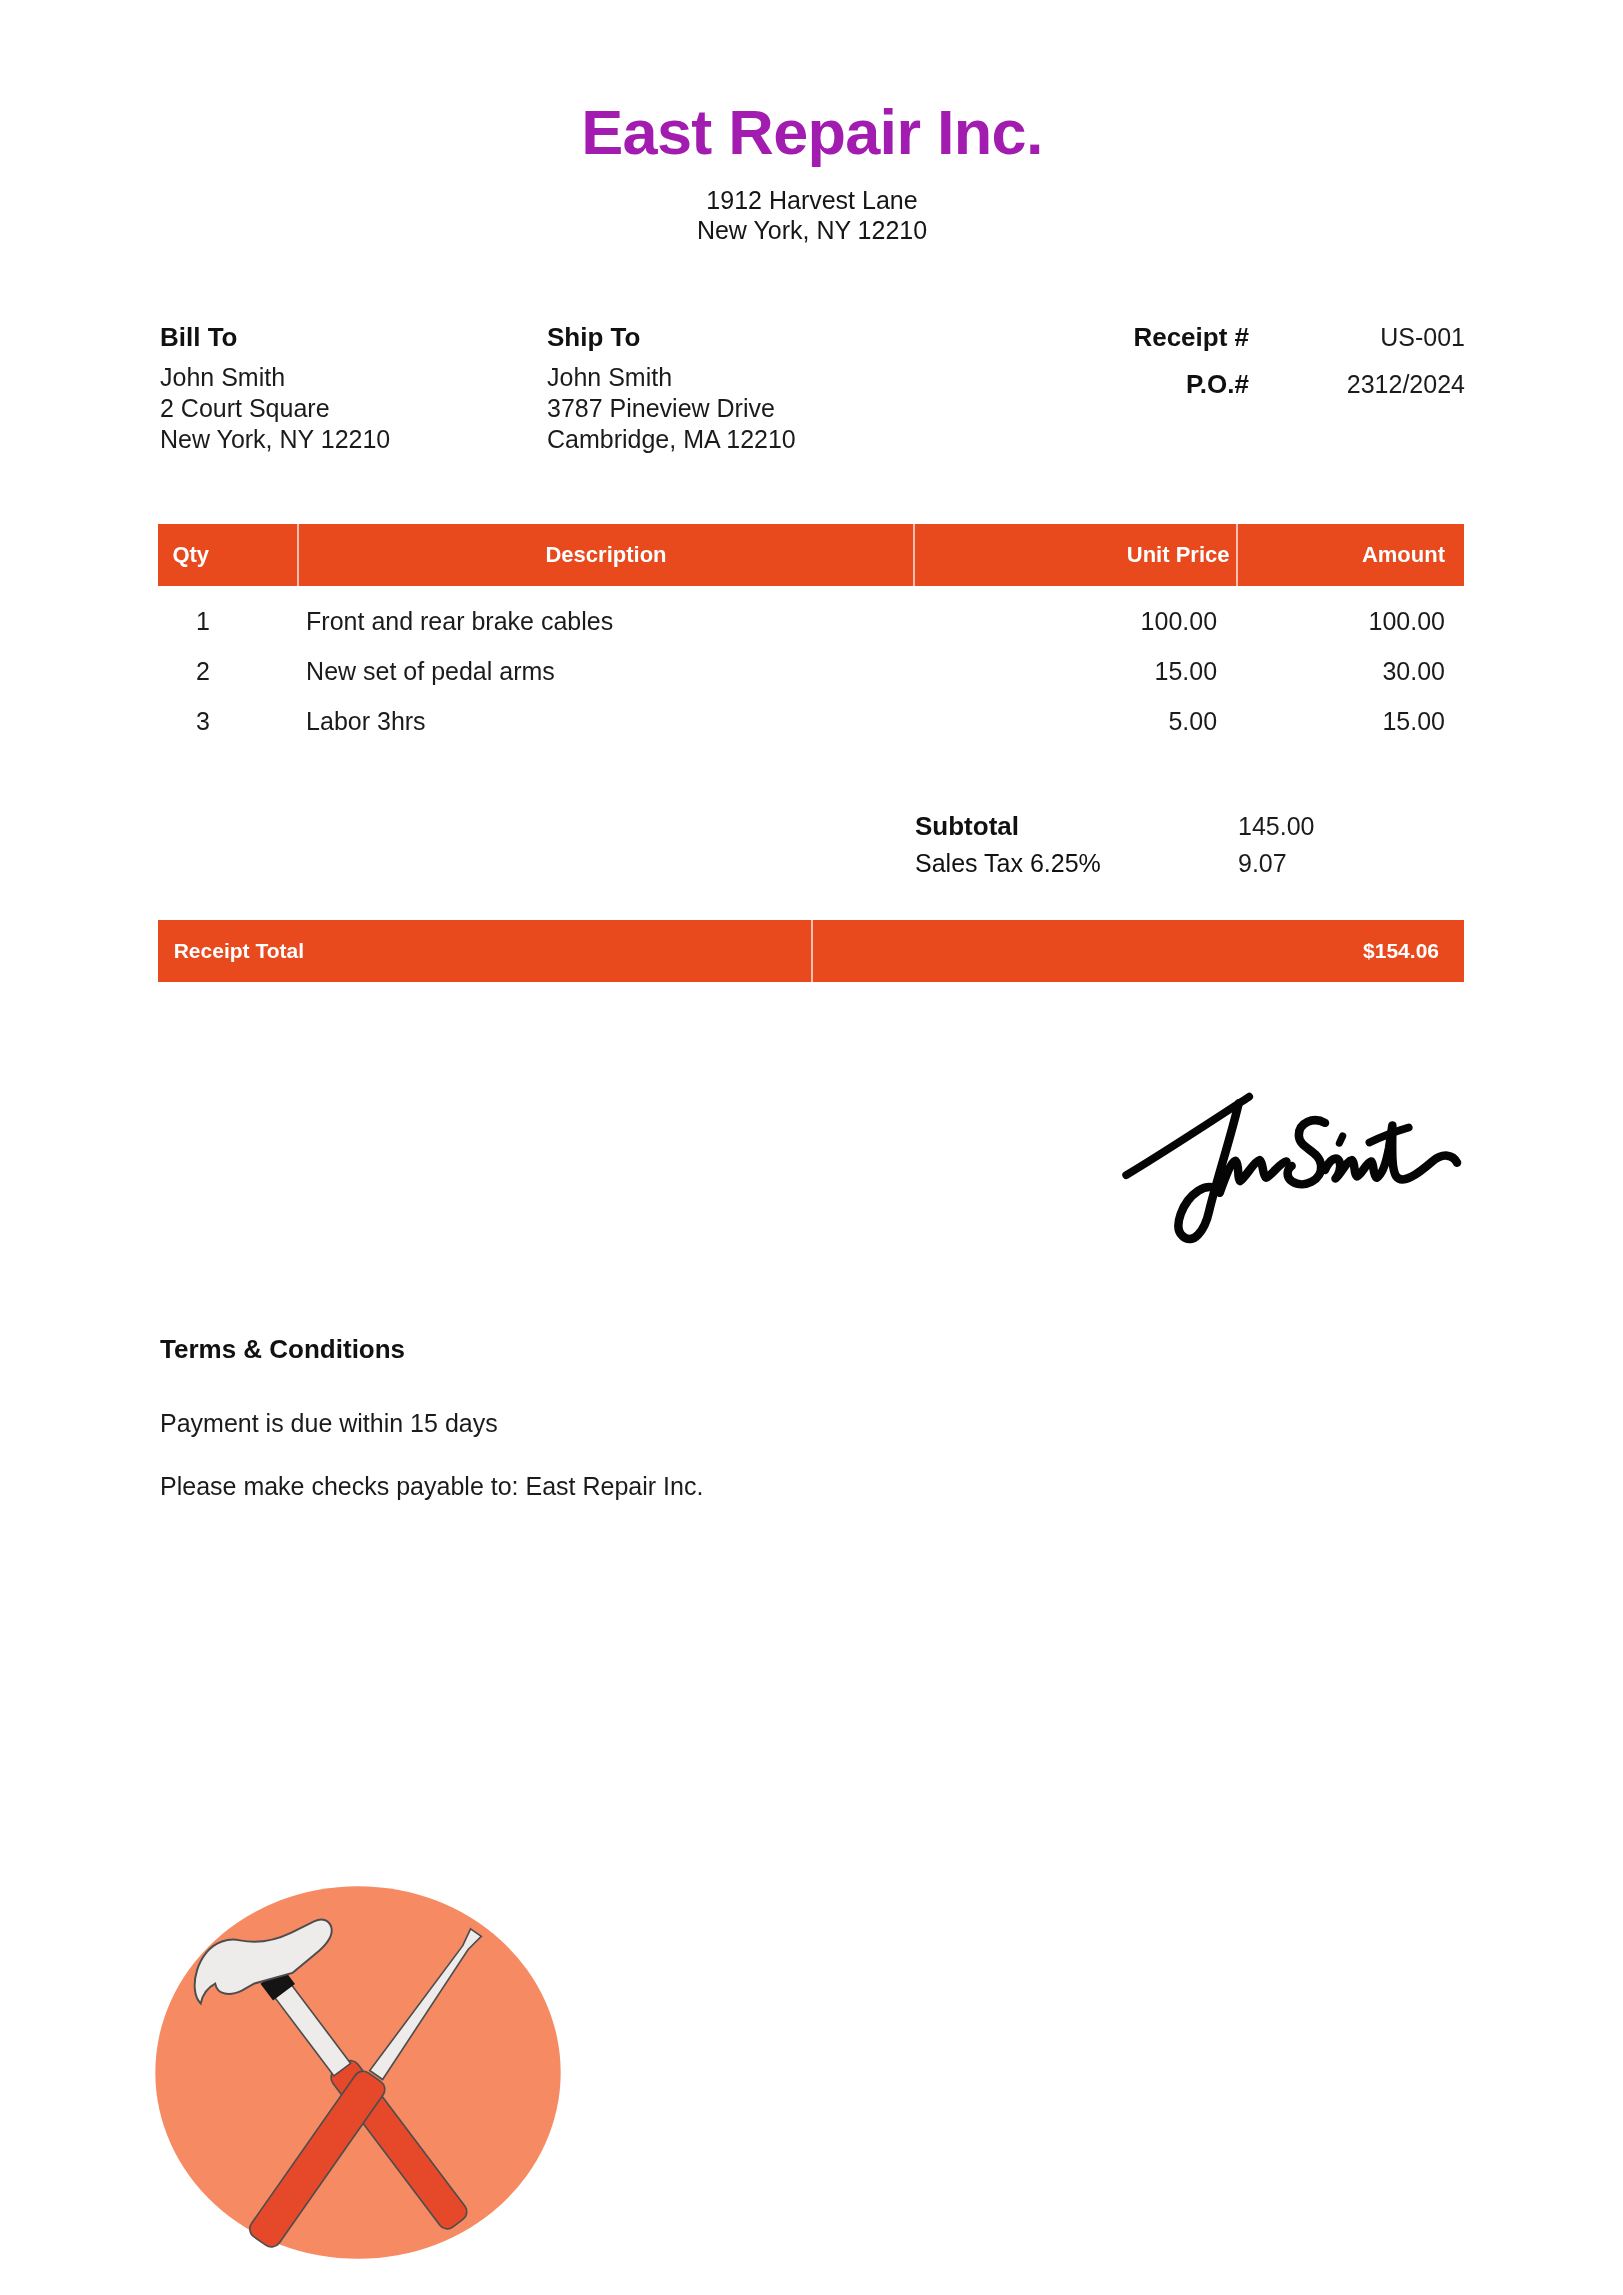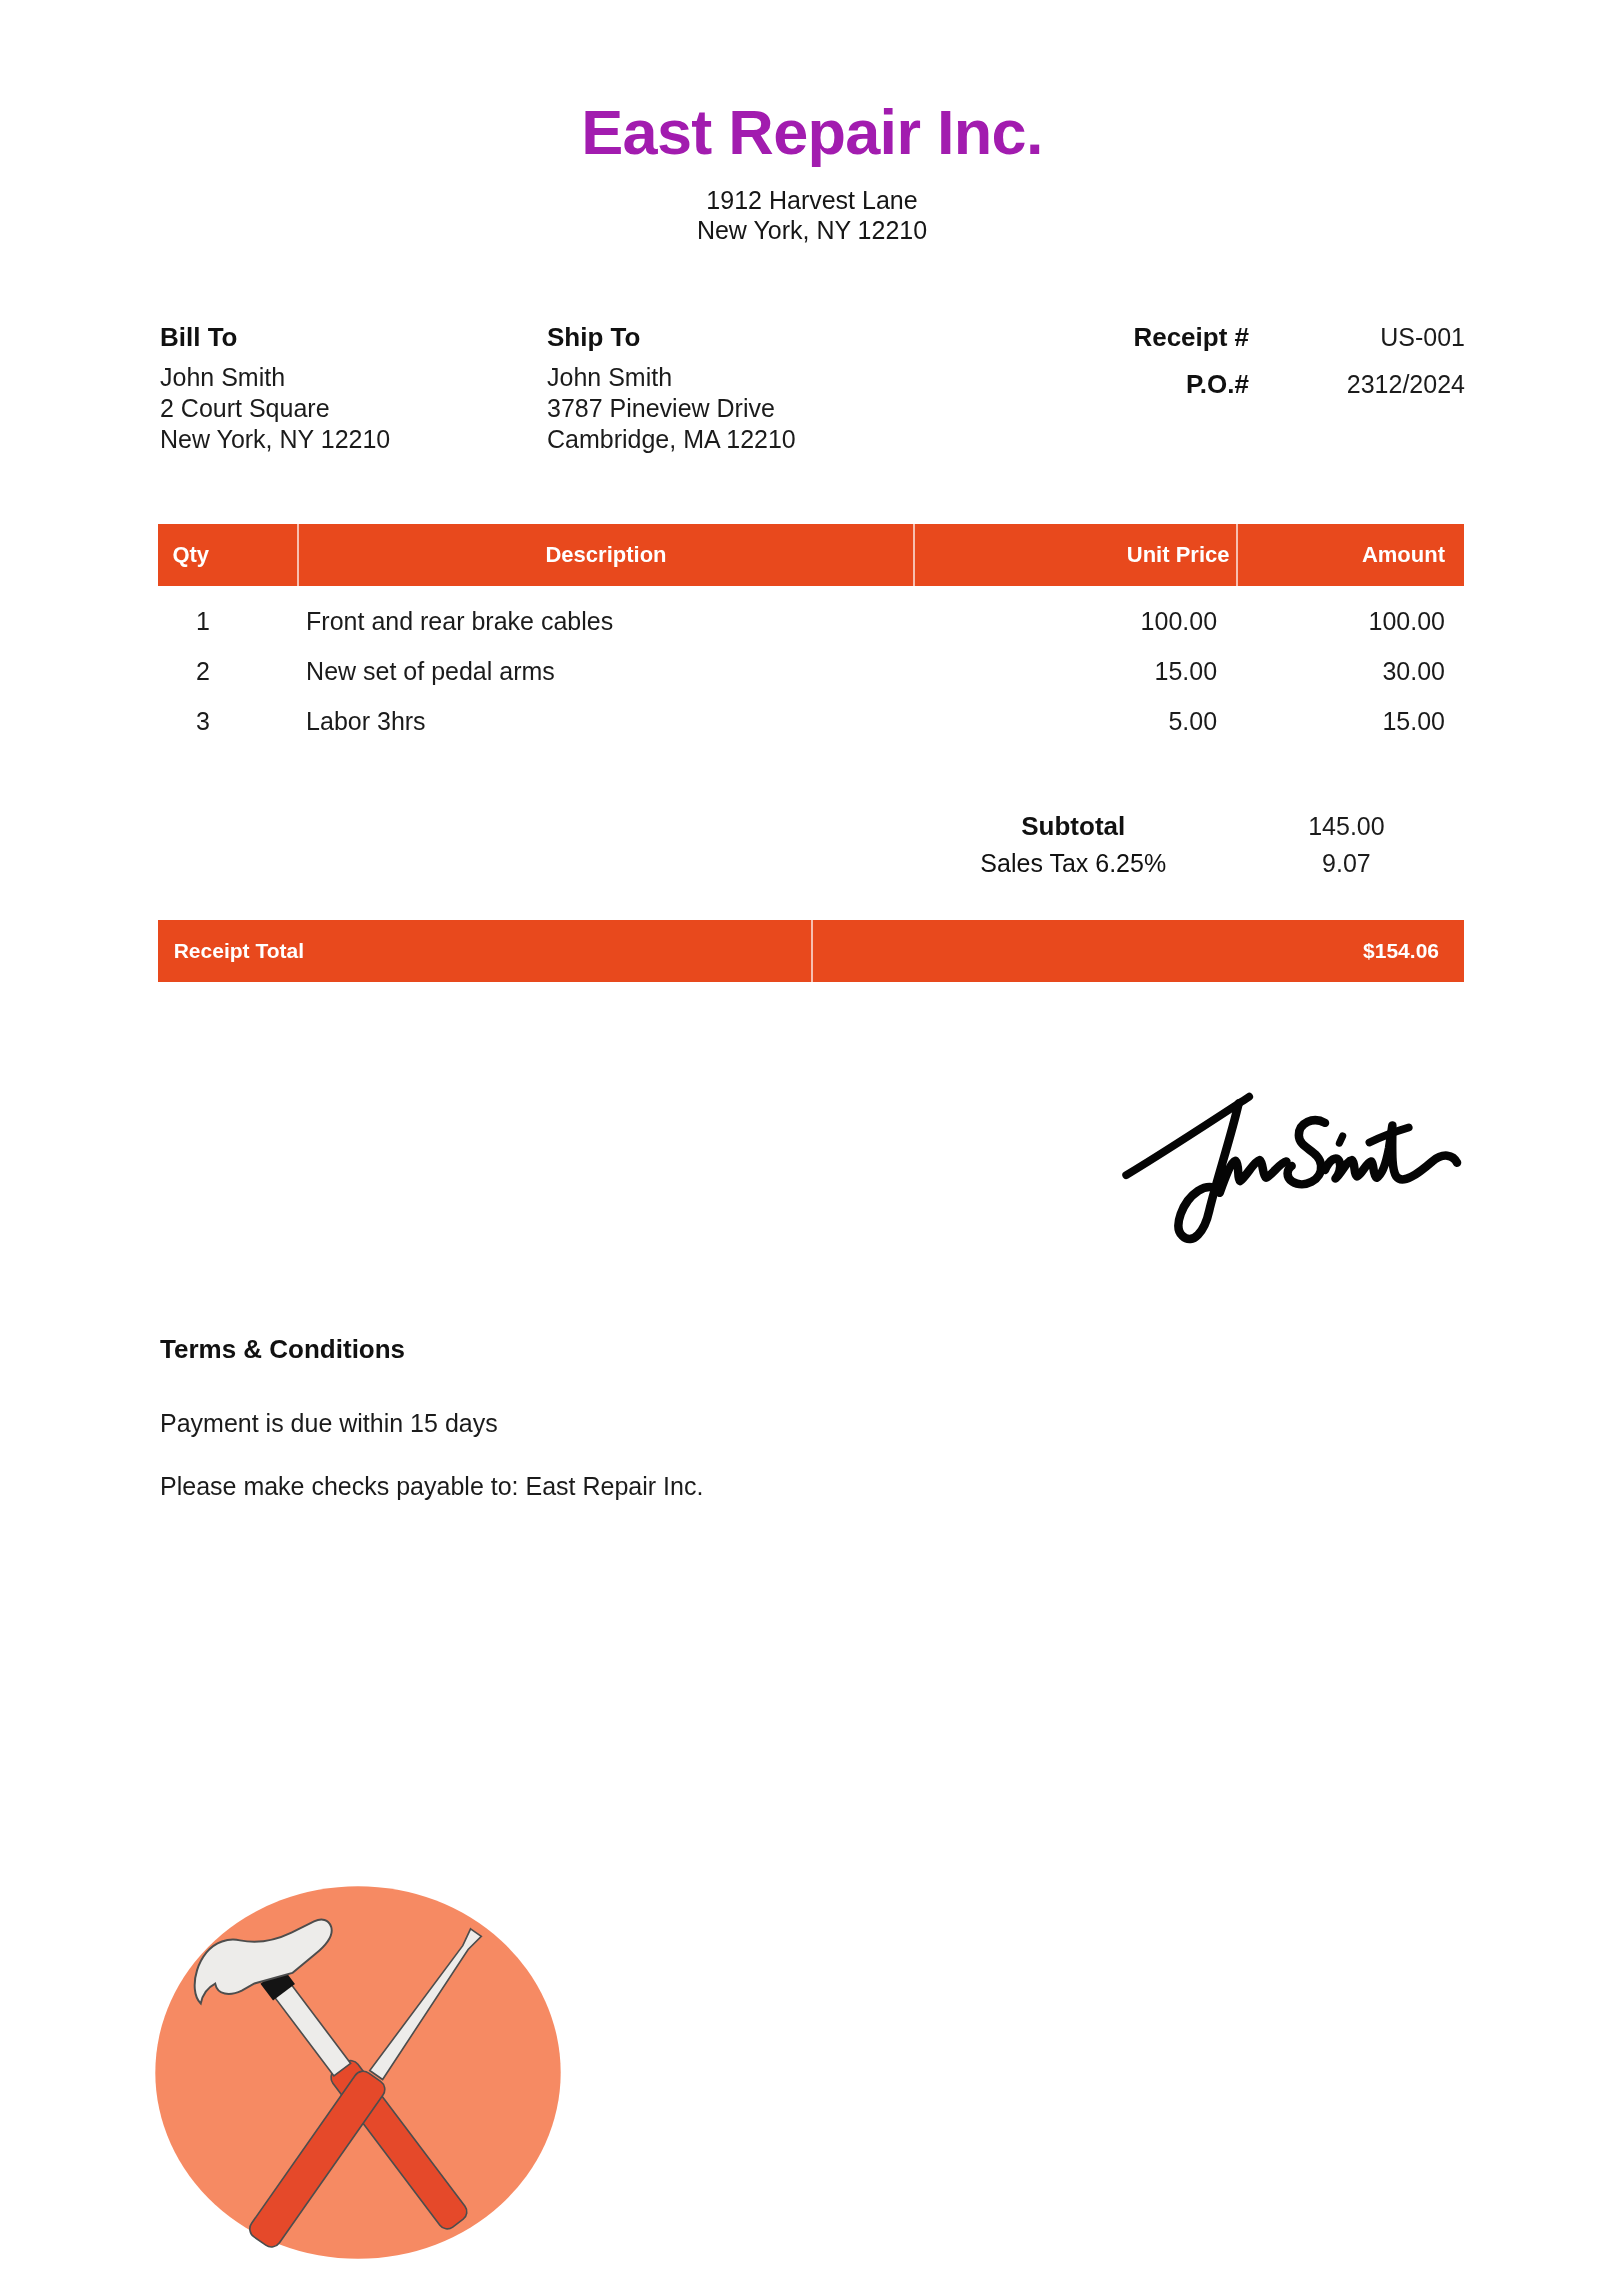--- a/index.html
+++ b/index.html
@@ -39,23 +39,23 @@
   .thead .sep{border-right:2px solid rgba(255,255,255,0.65);}
   .tbody{position:absolute;top:586px;left:158px;width:1306px;padding-top:10.5px;}
   .item-row{display:flex;height:50px;align-items:center;font-size:25px;color:#1b1b1b;}
   .item-row .qty{padding-left:38px;width:103px;}
   .item-row .desc{width:616px;padding-left:9.2px;box-sizing:border-box;justify-content:flex-start;text-align:left;}
   .item-row .unit,.item-row .amt{display:flex;text-align:right;}
   
   .totals{position:absolute;top:808px;left:158px;width:1306px;}
   .tot-row{display:flex;height:37px;align-items:center;}
   .tot-spacer{flex:1;}
-  .tot-label{width:323px;text-align:center;padding-right:6.5px;font-size:25px;color:#111;box-sizing:border-box;}
+  .tot-label{width:323px;text-align:left;padding-right:6.5px;font-size:25px;color:#111;box-sizing:border-box;}
   .tot-label.strong{font-weight:700;font-size:26px;}
-  .tot-value{width:226px;text-align:center;padding-right:9.2px;font-size:25px;color:#1b1b1b;box-sizing:border-box;}
+  .tot-value{width:226px;text-align:left;padding-right:9.2px;font-size:25px;color:#1b1b1b;box-sizing:border-box;}
   
   .total-bar{
     position:absolute;top:920px;left:158px;width:1306px;height:62px;
     background:var(--accent,#e8491d);color:#fff;display:flex;align-items:center;
     justify-content:space-between;font-size:21px;font-weight:700;box-sizing:border-box;
     padding-left:15.7px;padding-right:25px;
   }
   .total-bar .mid-sep{position:absolute;left:50%;top:0;bottom:0;width:2px;background:rgba(255,255,255,0.65);}
   
   .signature{position:absolute;left:1109px;top:1064px;width:364px;height:204px;}

